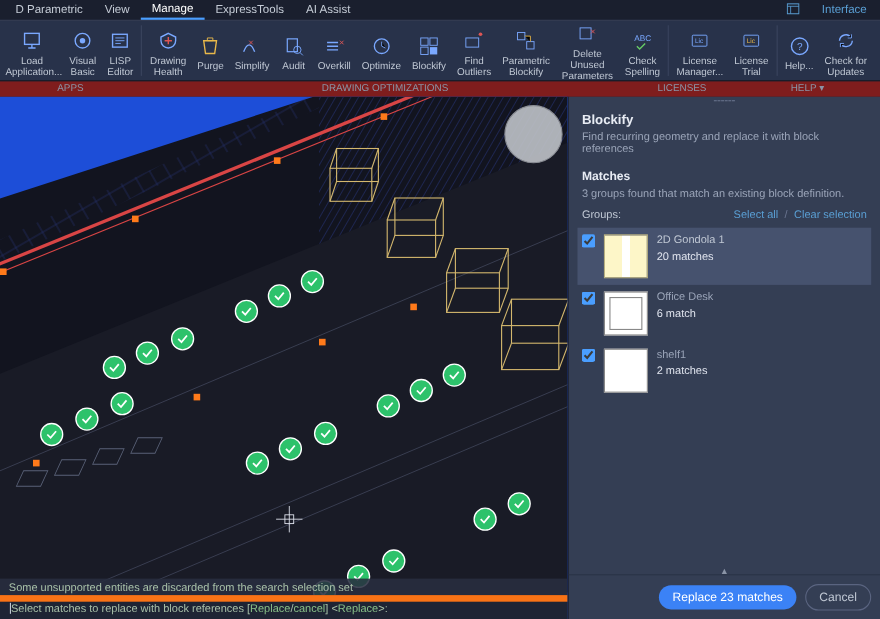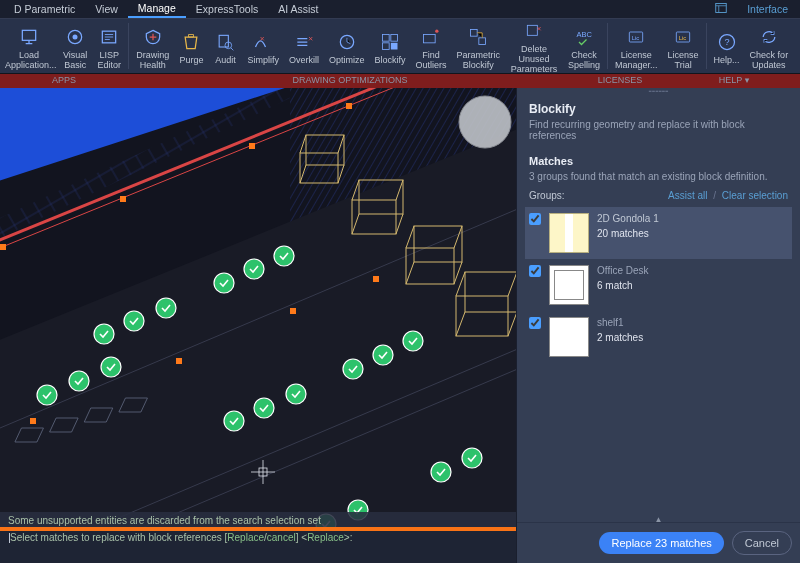--- a/index.html
+++ b/index.html
@@ -63,21 +63,21 @@
 
   .sp-footer { padding: 8px; display: flex; gap: 8px; align-items: center; justify-content: flex-end; border-top: 1px solid #2a3348; position:relative;}
   .sp-footer .caret { position:absolute; top:-8px; left:50%; transform:translateX(-50%); font-size:8px; color:#8a94a6; cursor:pointer;}
   .btn { padding: 5px 12px; font-size: 11px; border-radius: 12px; cursor: pointer; border: none; }
   .btn-primary { background: #3b82f6; color: #fff; }
   .btn-secondary { background: transparent; color: #c0c8d4; border: 1px solid #5a6480; }
 
   
   .cmdline { position: absolute; left: 0; right: 0; bottom: 0; background: rgba(40,46,64,0.88); font-family: "Consolas", monospace; font-size: 10px; color: #a8c0a8; }
   .cmdline .line1 { padding: 3px 8px 1px; }
-  .cmdline .line2 { padding: 1px 8px 20px; border-top: 4px solid #f97316; background: rgba(30,36,52,0.95); }
+  .cmdline .line2 { padding: 1px 8px 4px; border-top: 6px solid #f97316; background: rgba(30,36,52,0.95); }
   .cmdline .kw { color: #88c088; }
   .cursor-caret { display:inline-block; width:1px; height:10px; background:#c0c8d4; vertical-align:middle; margin-left:1px;}
 </style>
 </head>
 <body>
 
 <div class="menubar">
   <div class="menu-item">D Parametric</div>
   <div class="menu-item">View</div>
   <div class="menu-item active">Manage</div>
@@ -142,35 +142,35 @@
           <svg viewBox="0 0 24 24">
             <path d="M5 6h14l-2 14H7z" fill="none" stroke="#e8b84a" stroke-width="1.5"></path>
             <path d="M9 3h6v3H9z" fill="none" stroke="#e8b84a"></path>
           </svg>
         </div>
         <div class="lbl">Purge</div>
       </div>
     <div class="ribbon-btn">
         <div class="icon">
           <svg viewBox="0 0 24 24">
+            <path d="M3 18c4-10 8-10 12 0" fill="none" stroke="#7aa8ff" stroke-width="1.5"></path>
+            <path d="M9 6l4 4m0-4l-4 4" stroke="#dd5555"></path>
+          </svg>
+        </div>
+        <div class="lbl">Simplify</div>
+      </div>
+    <div class="ribbon-btn">
+        <div class="icon">
+          <svg viewBox="0 0 24 24">
             <rect x="5" y="4" width="11" height="14" fill="none" stroke="#7aa8ff" stroke-width="1.3"></rect>
             <circle cx="16" cy="16" r="4" fill="none" stroke="#7aa8ff"></circle>
             <path d="M19 19l3 3" stroke="#7aa8ff"></path>
           </svg>
         </div>
         <div class="lbl">Audit</div>
-      </div>
-    <div class="ribbon-btn">
-        <div class="icon">
-          <svg viewBox="0 0 24 24">
-            <path d="M3 18c4-10 8-10 12 0" fill="none" stroke="#7aa8ff" stroke-width="1.5"></path>
-            <path d="M9 6l4 4m0-4l-4 4" stroke="#dd5555"></path>
-          </svg>
-        </div>
-        <div class="lbl">Simplify</div>
       </div>
     <div class="ribbon-btn">
         <div class="icon">
           <svg viewBox="0 0 24 24">
             <path d="M4 8h12M4 12h12M4 16h12" stroke="#7aa8ff" stroke-width="1.5"></path>
             <path d="M18 6l4 4m0-4l-4 4" stroke="#dd5555"></path>
           </svg>
         </div>
         <div class="lbl">Overkill</div>
       </div>
@@ -435,21 +435,21 @@
     <div class="drag-handle">╌╌╌</div>
     <div class="sp-header">
       <div class="sp-title">Blockify</div>
       <div class="sp-desc">Find recurring geometry and replace it with block references</div>
     </div>
     <div class="sp-section-title">Matches</div>
     <div class="sp-info">3 groups found that match an existing block definition.</div>
     <div class="sp-groups-row">
       <span class="lbl">Groups:</span>
       <span class="links">
-        <a>Assist all</a>
+        <a>Select all</a>
         <span class="divider">/</span>
         <a>Clear selection</a>
       </span>
     </div>
 
     <div class="group-list">
       <div class="group-item selected">
         <input type="checkbox" checked="" style="">
         <div class="group-thumb gondola"></div>
         <div class="group-meta">

